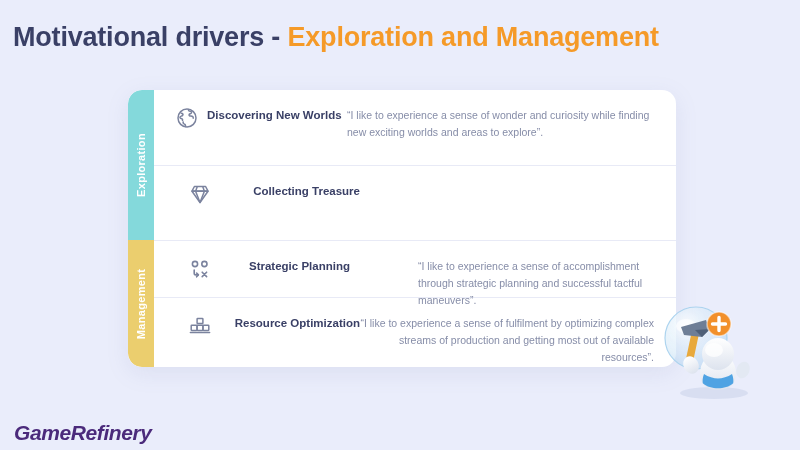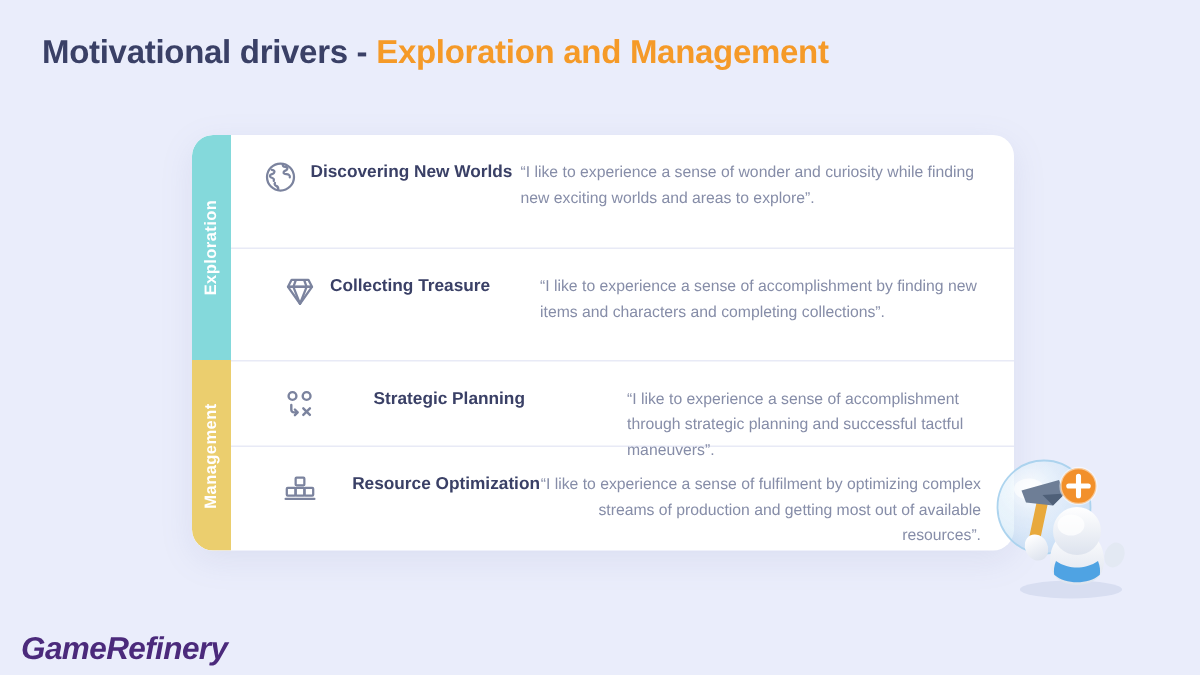--- a/index.html
+++ b/index.html
@@ -6,22 +6,22 @@
   body{
     width:800px;height:450px;overflow:hidden;
     background:#EAEDFB;
     font-family:"Liberation Sans", sans-serif;
     -webkit-font-smoothing:antialiased;
   }
   .slide{position:relative;width:800px;height:450px;}
 
   
   .title{
-    position:absolute;left:28px;top:22px;
-    font-size:22px;font-weight:bold;letter-spacing:-.2px;
+    position:absolute;left:13px;top:22px;
+    font-size:27px;font-weight:bold;letter-spacing:-.2px;
     white-space:nowrap;
   }
   .title .t-dark{color:#3A4066;}
   .title .t-accent{color:#F59A28;}
 
   
   .card{
     position:absolute;left:128px;top:90px;
     width:548px;height:277px;
     background:#FFFFFF;border-radius:14px;
@@ -43,21 +43,21 @@
   .rail-manage{background:#EBCE6E;height:127px;border-bottom-left-radius:14px;}
 
   .rows{position:absolute;left:26px;top:0;right:0;bottom:0;}
   .row{
     display:flex;align-items:flex-start;
     padding:14px 22px 14px 26px;
     box-sizing:border-box;
   }
   .row + .row{border-top:1px solid #E8EAF6;}
   .row-r1{height:75px;padding-left:13px;}
-  .row-r2{height:75px;}
+  .row-r2{height:75px;text-align:right;}
   .row-r3{height:57px;gap:29px;}
   .row-r4{height:70px;text-align:right;}
 
   .row-icon{
     flex:0 0 40px;width:40px;
     display:flex;align-items:flex-start;justify-content:center;
     padding-top:2px;
     color:#7B839E;
   }
   .row-icon svg{display:block;}
@@ -124,21 +124,20 @@
       <div class="row row-r2">
         <div class="row-icon">
           <svg width="24" height="24" viewBox="0 0 24 24" fill="none" stroke="currentColor" stroke-width="1.5" stroke-linejoin="round">
             <path d="M4 9.2h16L12 20.5 4 9.2z"></path>
             <path d="M6.4 4.5h11.2L20 9.2H4l2.4-4.7z"></path>
             <path d="M9.3 4.5 7.6 9.2 12 20.5l4.4-11.3-1.7-4.7"></path>
             <path d="M4 9.2h16"></path>
           </svg>
         </div>
         <div class="row-title">Collecting Treasure</div>
-        <div class="row-quote">“I like to experience a sense of accomplishment by finding new items and characters and completing collections”.</div>
       </div>
 
       <div class="row row-r3">
         <div class="row-icon">
           <svg width="24" height="24" viewBox="0 0 24 24" fill="none" stroke="currentColor" stroke-width="1.6">
             <circle cx="7" cy="7" r="2.6"></circle>
             <circle cx="16.4" cy="7" r="2.6"></circle>
             <path d="M6.2 13v3.2c0 .9.8 1.7 1.7 1.7h2.3" stroke-linecap="round" stroke-linejoin="round"></path>
             <path d="M8.6 16 10.4 17.9 8.6 19.8" stroke-linecap="round" stroke-linejoin="round" fill="none"></path>
             <path d="M14.2 15.2l4.4 4.4M18.6 15.2l-4.4 4.4" stroke-linecap="round"></path>

